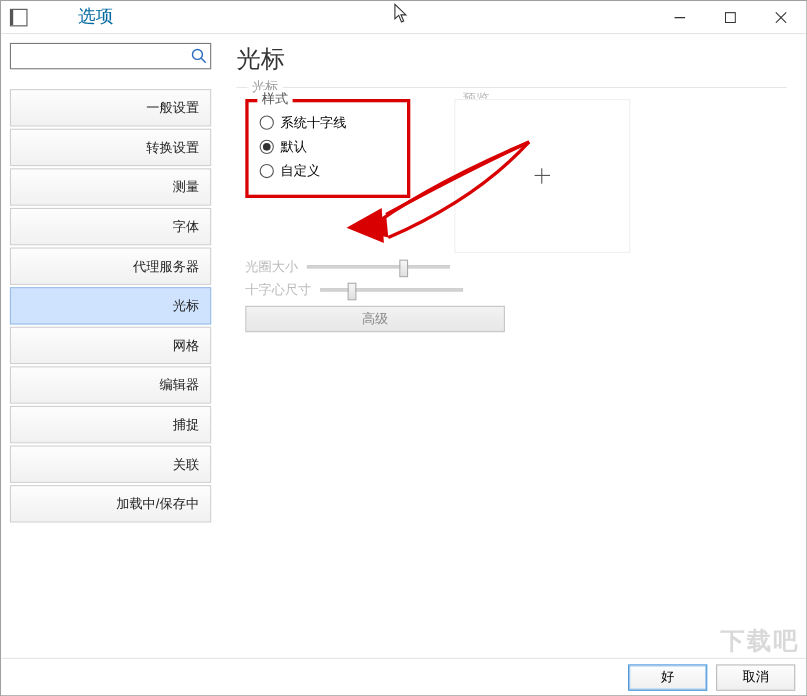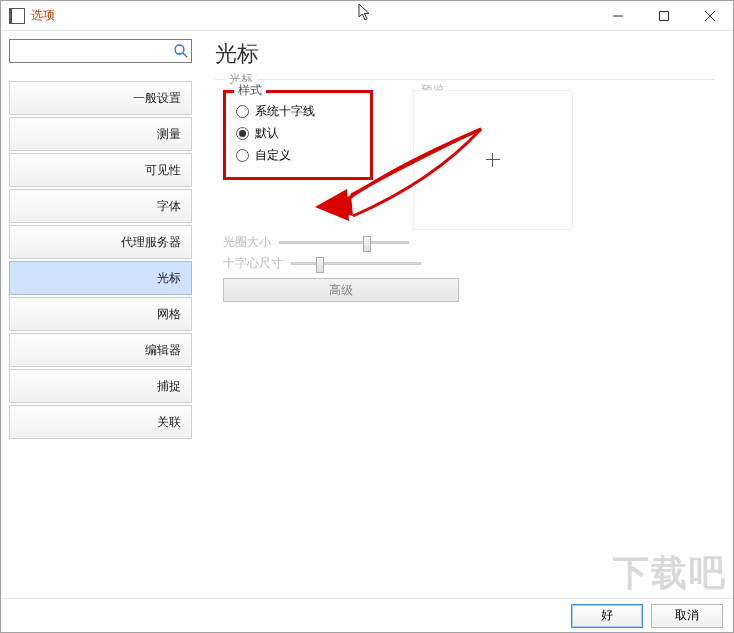--- a/index.html
+++ b/index.html
@@ -22,21 +22,21 @@
       align-items: center;
       position: relative;
     }
     .titlebar-icon {
       width: 16px; height: 16px;
       margin: 0 6px 0 8px;
       display: inline-block;
       border: 1px solid #555;
       box-shadow: inset 2px 0 0 #555;
     }
-    .titlebar-title { font-size: 12px; color: #c2410c; }
+    .titlebar-title { font-size: 16px; color: #0369a1; margin-left: 40px; }
     .titlebar-buttons {
       position: absolute; right: 0; top: 0;
       display: flex;
     }
     .titlebar-btn {
       width: 46px; height: 30px;
       display: flex; align-items: center; justify-content: center;
       color: #333;
     }
     .titlebar-btn svg { display:block; }
@@ -242,21 +242,21 @@
     }
     
     .mouse-cursor {
       position:absolute; left:357px; top:2px;
       width:16px; height:20px; pointer-events:none;
     }
     
     .watermark {
       position:absolute;
       right:6px; bottom:34px;
-      font-size:36px;
+      font-size:22px;
       font-weight:bold;
       color: rgba(170,170,170,0.45);
       letter-spacing:2px;
       pointer-events:none;
       font-family: "SimHei", sans-serif;
     }
   </style>
 </head>
 <body>
 
@@ -293,24 +293,24 @@
       <svg width="16" height="16">
           <circle cx="6.5" cy="6.5" r="4.5" fill="none" stroke="#2a6bbf" stroke-width="1.3"></circle>
           <line x1="10" y1="10" x2="14" y2="14" stroke="#2a6bbf" stroke-width="1.3"></line>
         </svg>
     </div>
     <div id="sidebar-items">
         <div class="sidebar-item">
           <span>一般设置</span>
         </div>
         <div class="sidebar-item">
+          <span>转换设置</span>
+        </div>
+        <div class="sidebar-item">
           <span>测量</span>
-        </div>
-        <div class="sidebar-item">
-          <span>可见性</span>
         </div>
         <div class="sidebar-item">
           <span>字体</span>
         </div>
         <div class="sidebar-item">
           <span>代理服务器</span>
         </div>
         <div class="sidebar-item active">
           <span>光标</span>
         </div>
@@ -318,20 +318,23 @@
           <span>网格</span>
         </div>
         <div class="sidebar-item">
           <span>编辑器</span>
         </div>
         <div class="sidebar-item">
           <span>捕捉</span>
         </div>
         <div class="sidebar-item">
           <span>关联</span>
+        </div>
+        <div class="sidebar-item">
+          <span>加载中/保存中</span>
         </div>
       </div>
   </div>
 
   <div class="main">
     <div class="page-title">光标</div>
 
     <div class="group">
       <span class="group-label">光标</span>
       <div class="group-body">

